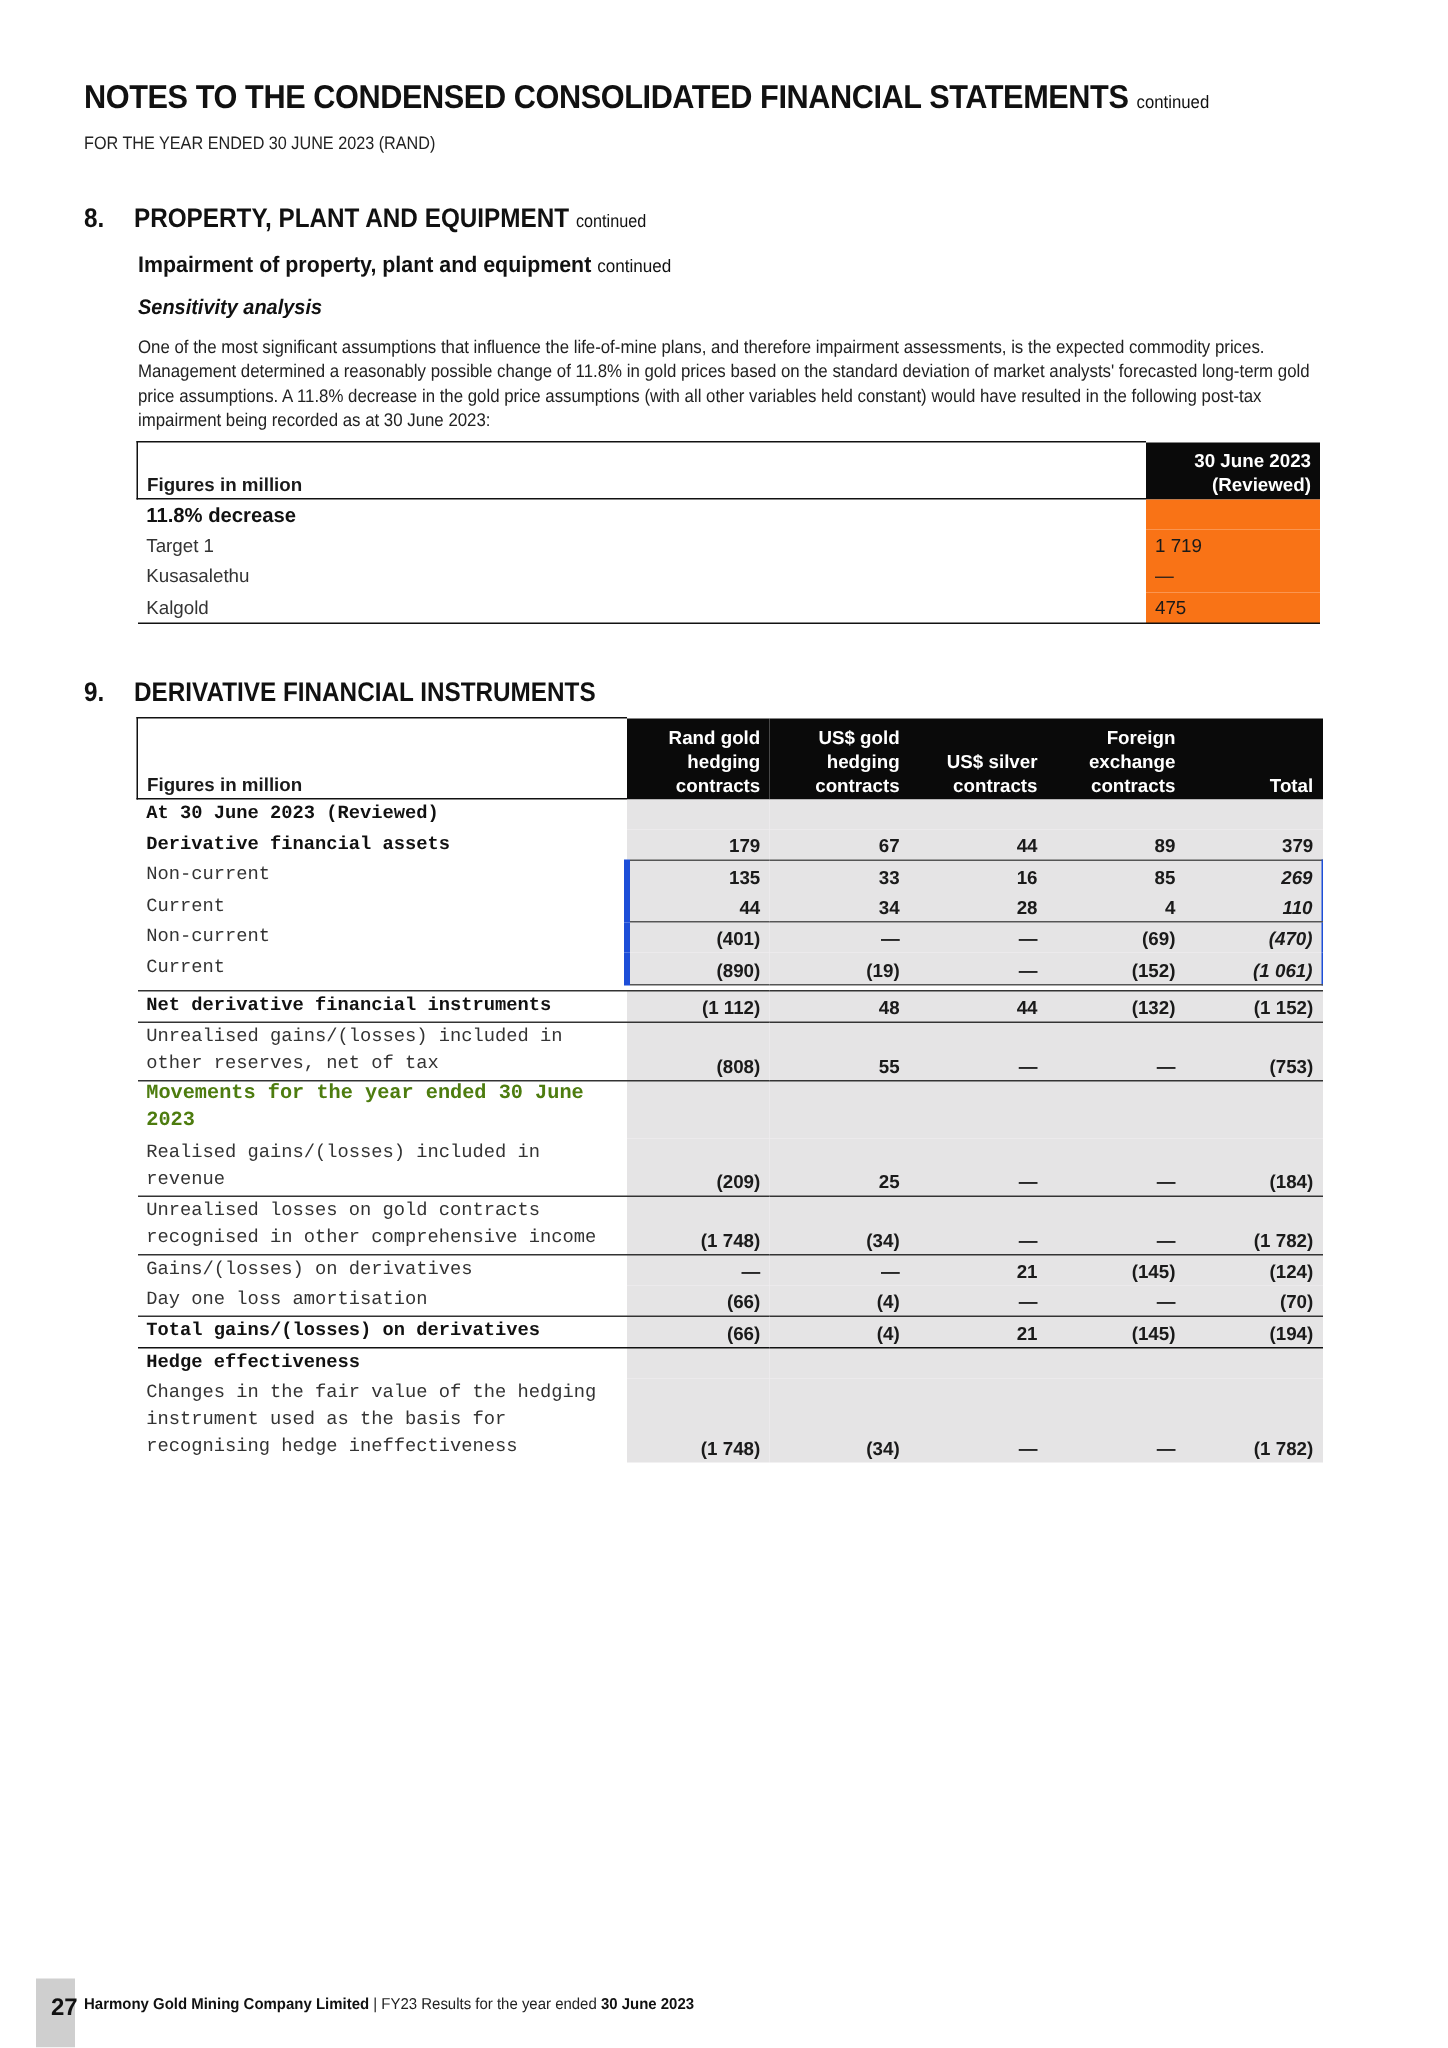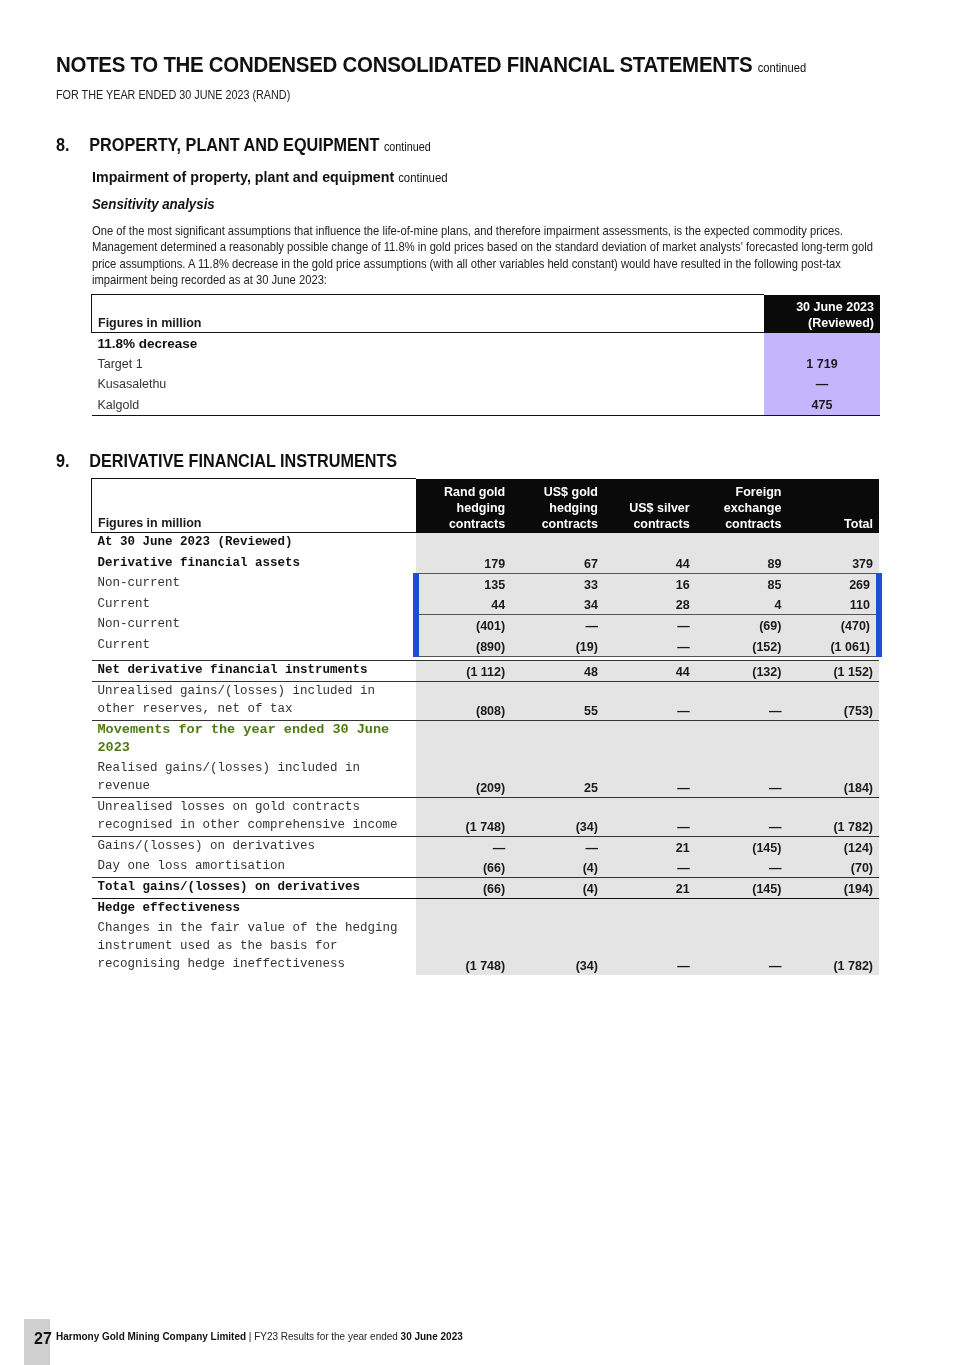--- a/index.html
+++ b/index.html
@@ -57,21 +57,21 @@
     .t1 .hdr th { height: 38px; vertical-align: bottom; padding-bottom: 2px; }
     .t1 .hdr th.label {
       text-align: left; border: 1.5px solid #111; border-right: none;
       font-weight: bold; font-size: 12.5px; background: #fff;
     }
     .t1 .hdr th.val {
       width: 116px; background: #0a0a0a; color: #fff; text-align: right;
       font-weight: bold; line-height: 16px; font-size: 12.5px;
     }
     .t1 td { height: 20.8px; }
-    .t1 td.val { background: #c4b5fd; text-align: center; font-weight: bold; width: 116px; }
+    .t1 td.val { background: #f97316; text-align: left; font-weight: normal; width: 116px; }
     .t1 td.label { color: #333; }
     .t1 tr.group td.label { font-weight: bold; color: #111; font-size: 13.5px; }
     .t1 tr.last td { border-bottom: 1.5px solid #111; }
 
     
     .t2 {
       position: absolute; left: 91px; top: 478px; width: 791px;
       border-collapse: collapse; font-size: 12.5px;
     }
     .t2 th, .t2 td { padding: 0 6px; }
@@ -88,22 +88,22 @@
     .t2 td.label { color: #333; line-height: 18px; font-family: Liberation Mono, monospace; }
     .t2 tr.bold td.label { font-weight: bold; color: #111; }
     .t2 tr.bigbold td.label { font-weight: bold; color: #4d7c0f; font-size: 13.5px; }
     .t2 tr.two td { height: 39px; }
     .t2 tr.bline td { border-bottom: 1px solid #333; }
     .t2 tr.tline td { border-top: 1px solid #333; }
     .t2 tr.last td { border-bottom: 1.5px solid #111; }
     
     .t2 tr.box-top td.val { border-top: 1px solid #555; }
     .t2 tr.box-bot td.val { border-bottom: 1px solid #555; }
-    .t2 tr.box td.val.first { border-left: 6px solid #1d4ed8; padding-left: 12px; }
-    .t2 tr.box td.val.lastc { border-right: 6px solid #1d4ed8; }
+    .t2 tr.box td.val.first { border-left: 4px solid #1d4ed8; padding-left: 12px; }
+    .t2 tr.box td.val.lastc { border-right: 1px solid #1d4ed8; font-style: italic; }
 
     .col-rand { width: 95px; }
     .col-usg { width: 93px; }
     .col-uss { width: 92px; }
     .col-fx { width: 92px; }
     .col-tot { width: 92px; }
 
     
     .footer-tab {
       position: absolute; left: 24px; top: 1319px; width: 26px; height: 46px;

